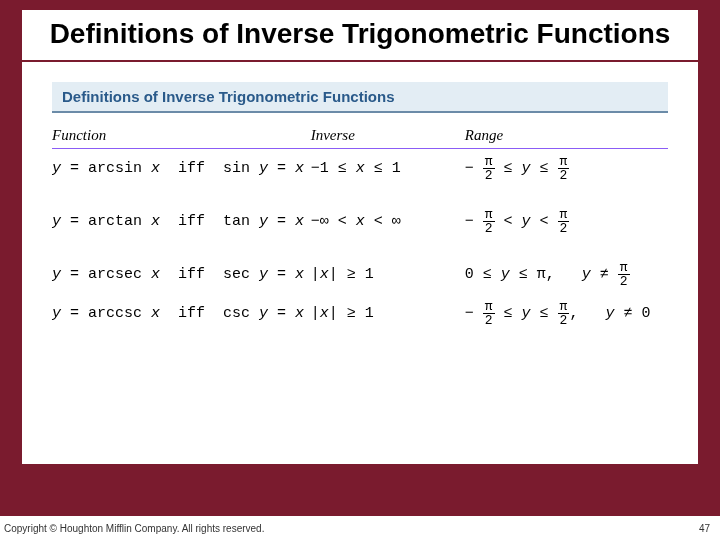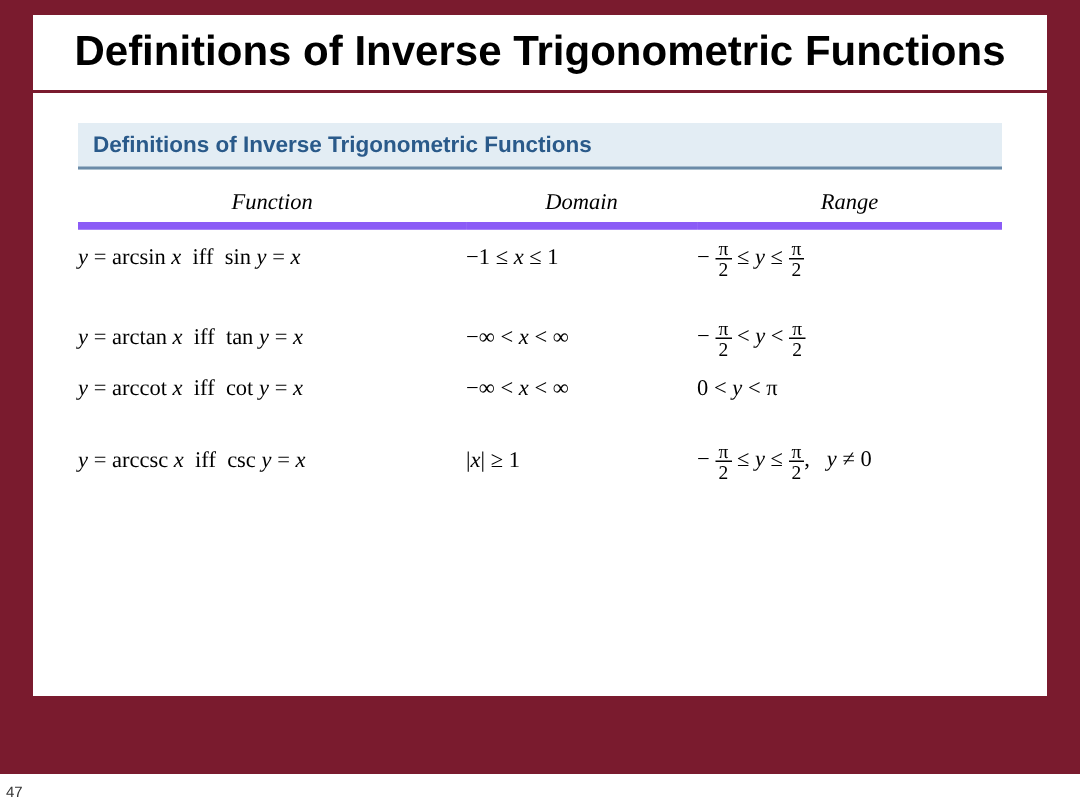--- a/index.html
+++ b/index.html
@@ -41,30 +41,31 @@
     margin-bottom: 14px;
   }
   .defs-table {
     width: 100%;
     font-family: "Times New Roman", Times, serif;
     font-size: 15px;
     color: #000;
     border-collapse: collapse;
   }
   .defs-table th {
-    text-align: center;
+    text-align: left;
     font-style: italic;
     font-weight: normal;
-    border-bottom: 5px solid #8b5cf6;
+    border-bottom: 1px solid #8b5cf6;
     padding-bottom: 4px;
   }
   .defs-table td {
     padding: 6px 6px 6px 0;
     vertical-align: middle;
     white-space: nowrap;
+    font-family: Liberation Mono, monospace;
   }
   .defs-table .col-func { width: 42%; }
   .defs-table .col-dom  { width: 25%; }
   .defs-table .col-rng  { width: 33%; }
   .gap-row td { height: 14px; padding:0; }
   .frac {
     display: inline-block;
     text-align: center;
     vertical-align: middle;
     font-size: 13px;
@@ -95,54 +96,55 @@
   <h1>Definitions of Inverse Trigonometric Functions</h1>
 </div>
 
 <div class="content-panel">
   <div class="boxed-title">Definitions of Inverse Trigonometric Functions</div>
 
   <table class="defs-table">
     <thead>
       <tr>
         <th class="col-func">Function</th>
-        <th class="col-dom">Domain</th>
+        <th class="col-dom">Inverse</th>
         <th class="col-rng">Range</th>
       </tr>
     </thead>
     <tbody id="table-body">
         <tr>
           <td><span class="math">y</span> = arcsin <span class="math">x</span>&nbsp;&nbsp;iff&nbsp;&nbsp;sin <span class="math">y</span> = <span class="math">x</span></td>
           <td>−1 ≤ <span class="math">x</span> ≤ 1</td>
           <td>− <span class="frac"><span class="num">π</span><span class="den">2</span></span> ≤ <span class="math">y</span> ≤ <span class="frac"><span class="num">π</span><span class="den">2</span></span></td>
         </tr>
         <tr class="gap-row">
           <td></td>
           <td></td>
           <td></td>
         </tr>
         <tr>
           <td><span class="math">y</span> = arctan <span class="math">x</span>&nbsp;&nbsp;iff&nbsp;&nbsp;tan <span class="math">y</span> = <span class="math">x</span></td>
           <td>−∞ &lt; <span class="math">x</span> &lt; ∞</td>
           <td>− <span class="frac"><span class="num">π</span><span class="den">2</span></span> &lt; <span class="math">y</span> &lt; <span class="frac"><span class="num">π</span><span class="den">2</span></span></td>
         </tr>
-        <tr>
-          <td><span class="math">y</span> = arccot <span class="math">x</span>&nbsp;&nbsp;iff&nbsp;&nbsp;cot <span class="math">y</span> = <span class="math">x</span></td>
-          <td>−∞ &lt; <span class="math">x</span> &lt; ∞</td>
-          <td>0 &lt; <span class="math">y</span> &lt; π</td>
-        </tr>
         <tr class="gap-row">
           <td></td>
           <td></td>
           <td></td>
+        </tr>
+        <tr>
+          <td><span class="math">y</span> = arcsec <span class="math">x</span>&nbsp;&nbsp;iff&nbsp;&nbsp;sec <span class="math">y</span> = <span class="math">x</span></td>
+          <td>|<span class="math">x</span>| ≥ 1</td>
+          <td>0 ≤ <span class="math">y</span> ≤ π,&nbsp;&nbsp;&nbsp;<span class="math">y</span> ≠ <span class="frac"><span class="num">π</span><span class="den">2</span></span></td>
         </tr>
         <tr>
           <td><span class="math">y</span> = arccsc <span class="math">x</span>&nbsp;&nbsp;iff&nbsp;&nbsp;csc <span class="math">y</span> = <span class="math">x</span></td>
           <td>|<span class="math">x</span>| ≥ 1</td>
           <td>− <span class="frac"><span class="num">π</span><span class="den">2</span></span> ≤ <span class="math">y</span> ≤ <span class="frac"><span class="num">π</span><span class="den">2</span></span>,&nbsp;&nbsp;&nbsp;<span class="math">y</span> ≠ 0</td>
         </tr>
       </tbody>
   </table>
 </div>
 
 <div class="footer">
+  <span>Copyright © Houghton Mifflin Company. All rights reserved.</span>
   <span>47</span>
 </div>
 
 </body></html>

